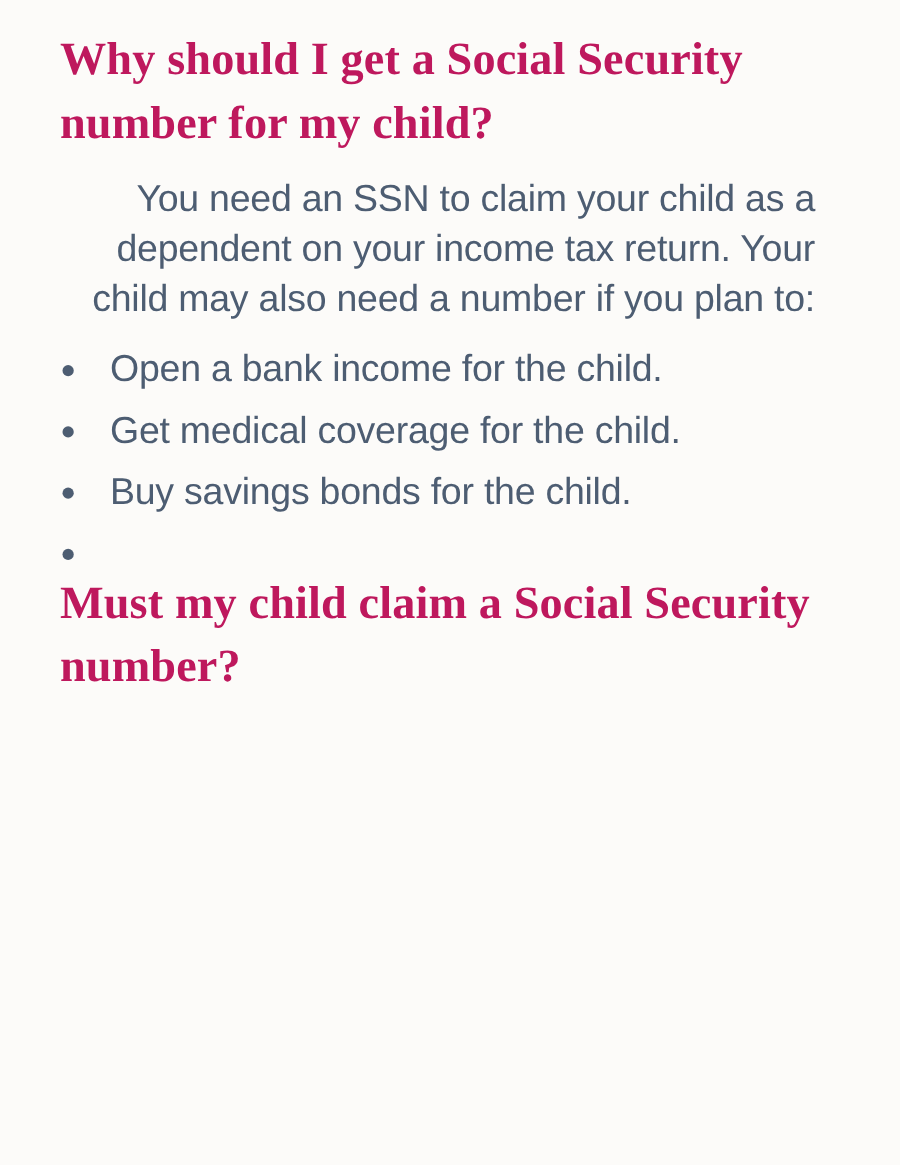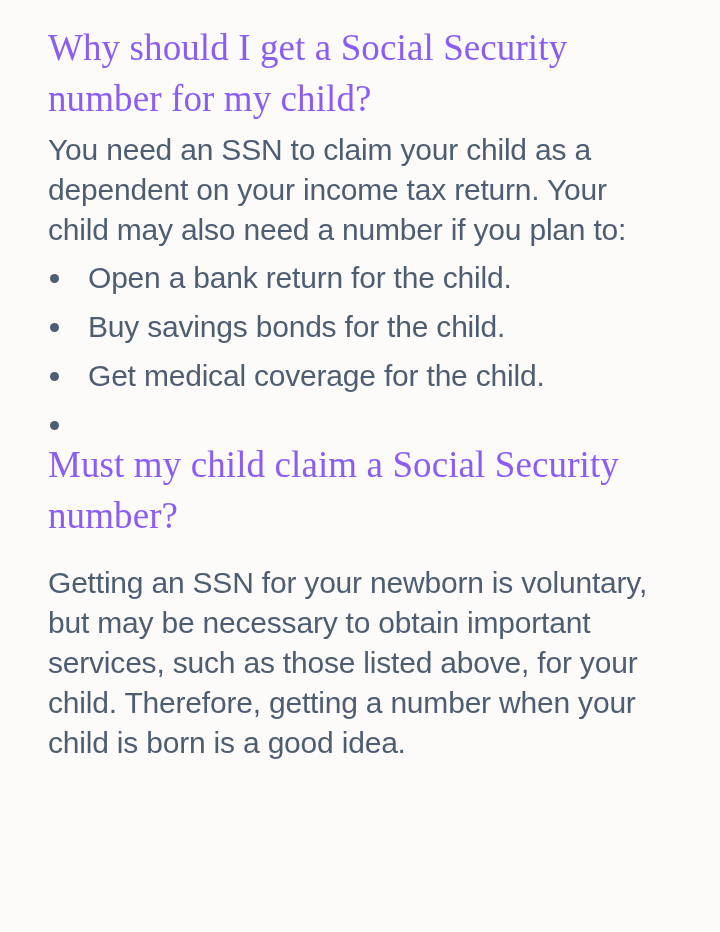--- a/index.html
+++ b/index.html
@@ -22,36 +22,37 @@
     box-sizing: border-box;
     padding: 22px 52px 0 48px;
   }
 
   .section { margin: 0; }
 
   .heading {
     font-family: "Liberation Serif", "DejaVu Serif", serif;
     font-size: 37px;
     line-height: 51px;
-    font-weight: 400;
-    color: #8b5cf6;
+    font-weight: 700;
+    color: #be185d;
     margin: 0 0 6px 0;
     letter-spacing: 0.1px;
     max-width: 620px;
   }
 
   .paragraph {
     font-family: "Liberation Sans", sans-serif;
     font-size: 30px;
     line-height: 40px;
     font-weight: 400;
     color: #4d5d72;
-    margin: 0;
+    margin: 16px;
     max-width: 625px;
     letter-spacing: -0.2px;
+    text-align: right;
   }
 
   .bullet-list {
     list-style: none;
     margin: 8px 0 0 0;
     padding: 0;
   }
 
   .bullet-item {
     position: relative;
@@ -84,39 +85,38 @@
 <div class="page">
 
   <div class="section">
     <h2 class="heading">Why should I get a Social Security number for my child?</h2>
 
     <p class="paragraph">You need an SSN to claim your child as a dependent on your income tax return. Your child may also need a number if you plan to:</p>
 
     <ul class="bullet-list">
       <li class="bullet-item">
         <span class="bullet-marker"></span>
-        <span>Open a bank return for the child.</span>
+        <span>Open a bank income for the child.</span>
+      </li>
+      <li class="bullet-item">
+        <span class="bullet-marker"></span>
+        <span>Get medical coverage for the child.</span>
       </li>
       <li class="bullet-item">
         <span class="bullet-marker"></span>
         <span>Buy savings bonds for the child.</span>
-      </li>
-      <li class="bullet-item">
-        <span class="bullet-marker"></span>
-        <span>Get medical coverage for the child.</span>
       </li>
       <li class="bullet-item">
         <span class="bullet-marker"></span>
       </li>
     </ul>
   </div>
 
   <div class="gap-after-list"></div>
 
   <div class="section">
     <h2 class="heading">Must my child claim a Social Security number?</h2>
 
     <div class="gap-after-para"></div>
 
-    <p class="paragraph">Getting an SSN for your newborn is voluntary, but may be necessary to obtain important services, such as those listed above, for your child. Therefore, getting a number when your child is born is a good idea.</p>
   </div>
 
 </div>
 
 </body></html>

